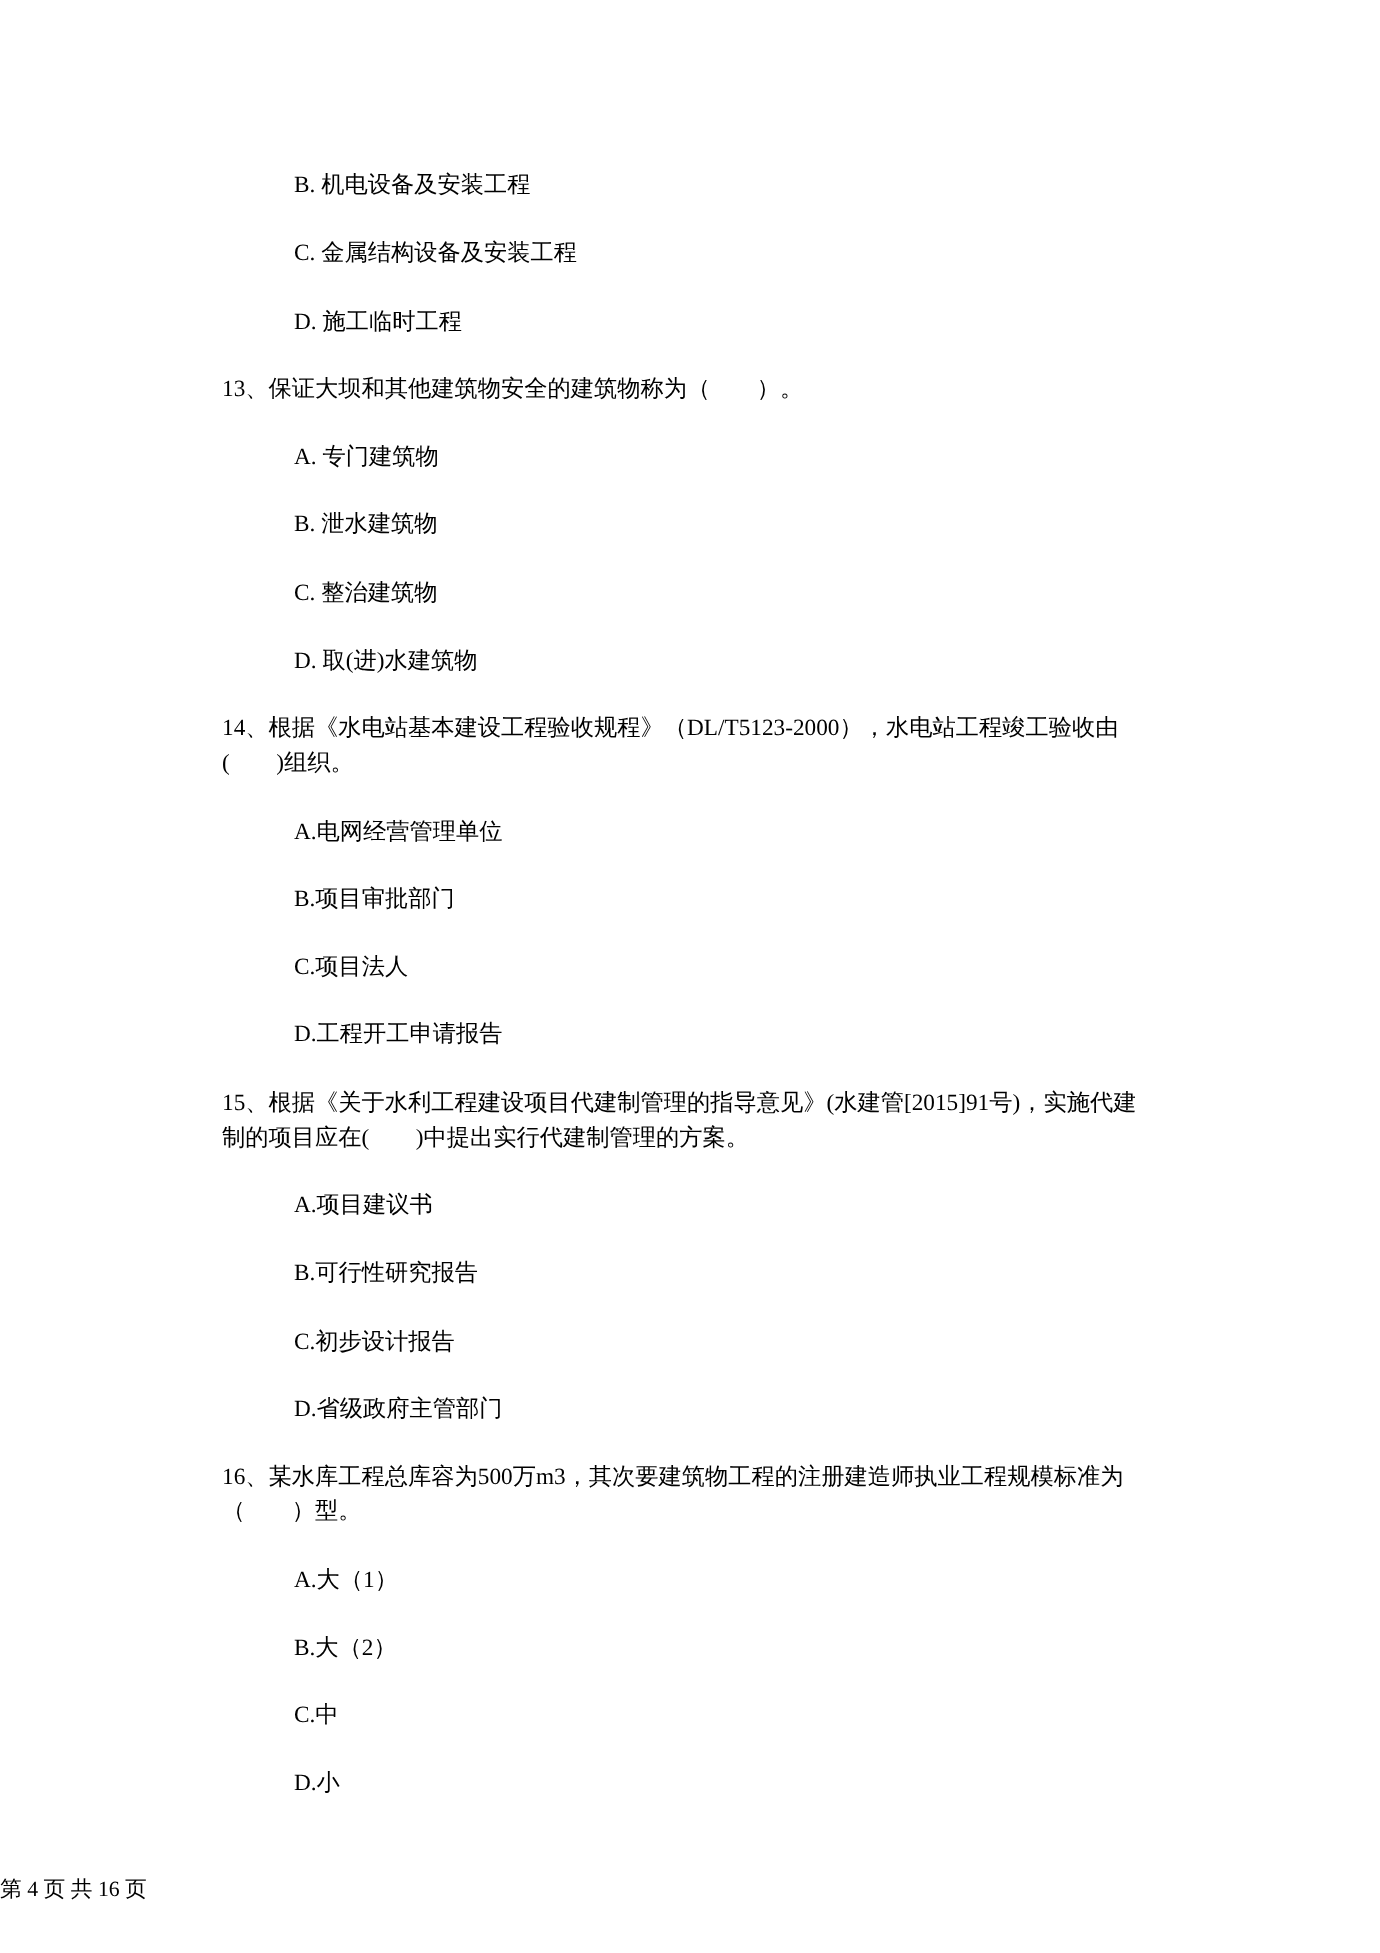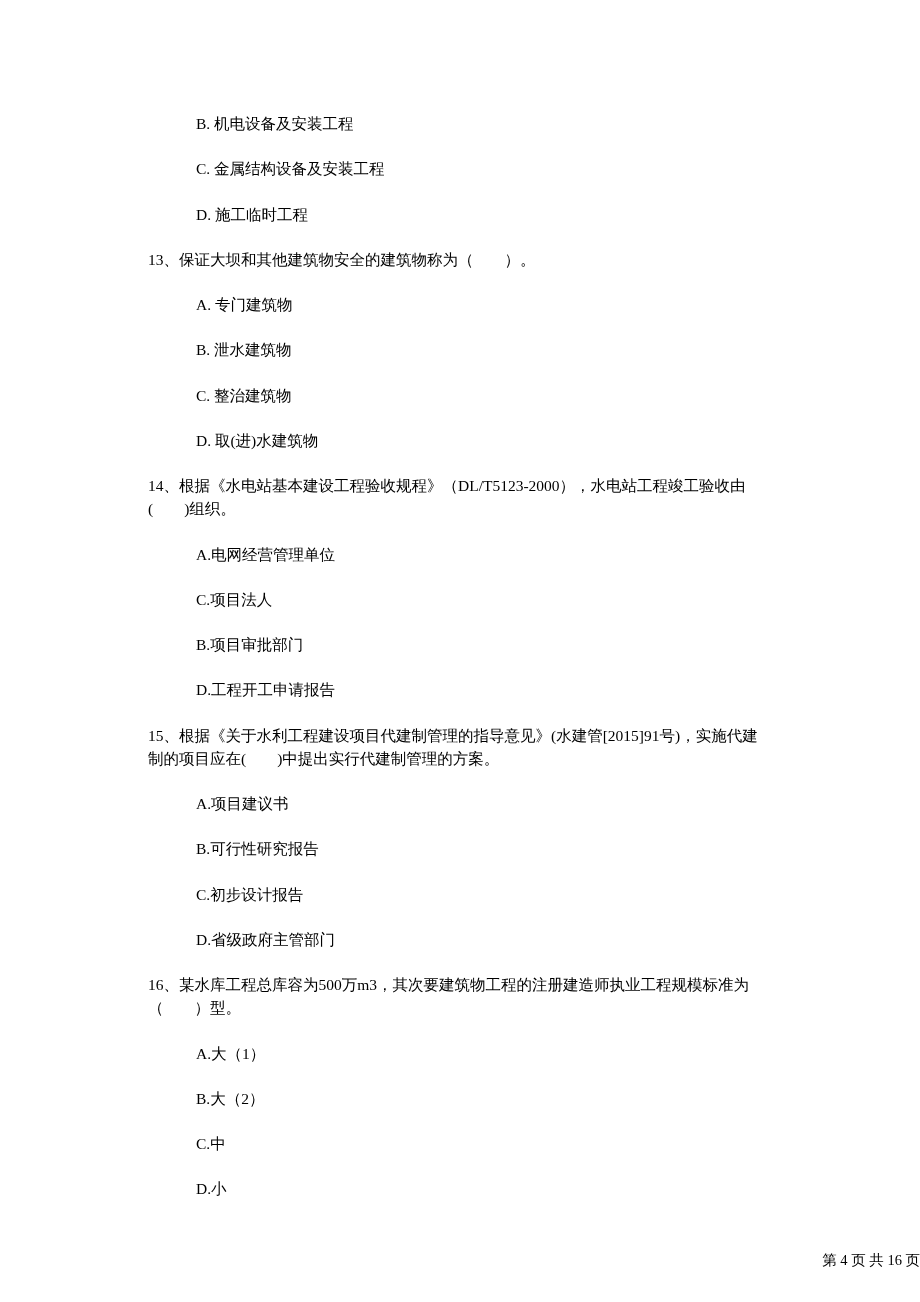--- a/index.html
+++ b/index.html
@@ -23,43 +23,43 @@
   }
   .question {
     margin-bottom: 22px;
     margin-top: 20px;
   }
   .footer {
     position: absolute;
     bottom: 30px;
     left: 0;
     right: 0;
-    text-align: right;
+    text-align: left;
     font-size: 14.5px;
   }
 </style>
 </head>
 <body>
 
 <div class="page">
 
   <div class="option">B. 机电设备及安装工程</div>
   <div class="option">C. 金属结构设备及安装工程</div>
   <div class="option">D. 施工临时工程</div>
 
   <div class="question">13、保证大坝和其他建筑物安全的建筑物称为（　　）。</div>
   <div class="option">A. 专门建筑物</div>
   <div class="option">B. 泄水建筑物</div>
   <div class="option">C. 整治建筑物</div>
   <div class="option">D. 取(进)水建筑物</div>
 
   <div class="question">14、根据《水电站基本建设工程验收规程》（DL/T5123-2000），水电站工程竣工验收由(　　)组织。</div>
   <div class="option">A.电网经营管理单位</div>
+  <div class="option">B.项目审批部门</div>
   <div class="option">C.项目法人</div>
-  <div class="option">B.项目审批部门</div>
   <div class="option">D.工程开工申请报告</div>
 
   <div class="question">15、根据《关于水利工程建设项目代建制管理的指导意见》(水建管[2015]91号)，实施代建制的项目应在(　　)中提出实行代建制管理的方案。</div>
   <div class="option">A.项目建议书</div>
   <div class="option">B.可行性研究报告</div>
   <div class="option">C.初步设计报告</div>
   <div class="option">D.省级政府主管部门</div>
 
   <div class="question">16、某水库工程总库容为500万m3，其次要建筑物工程的注册建造师执业工程规模标准为（　　）型。</div>
   <div class="option">A.大（1）</div>

